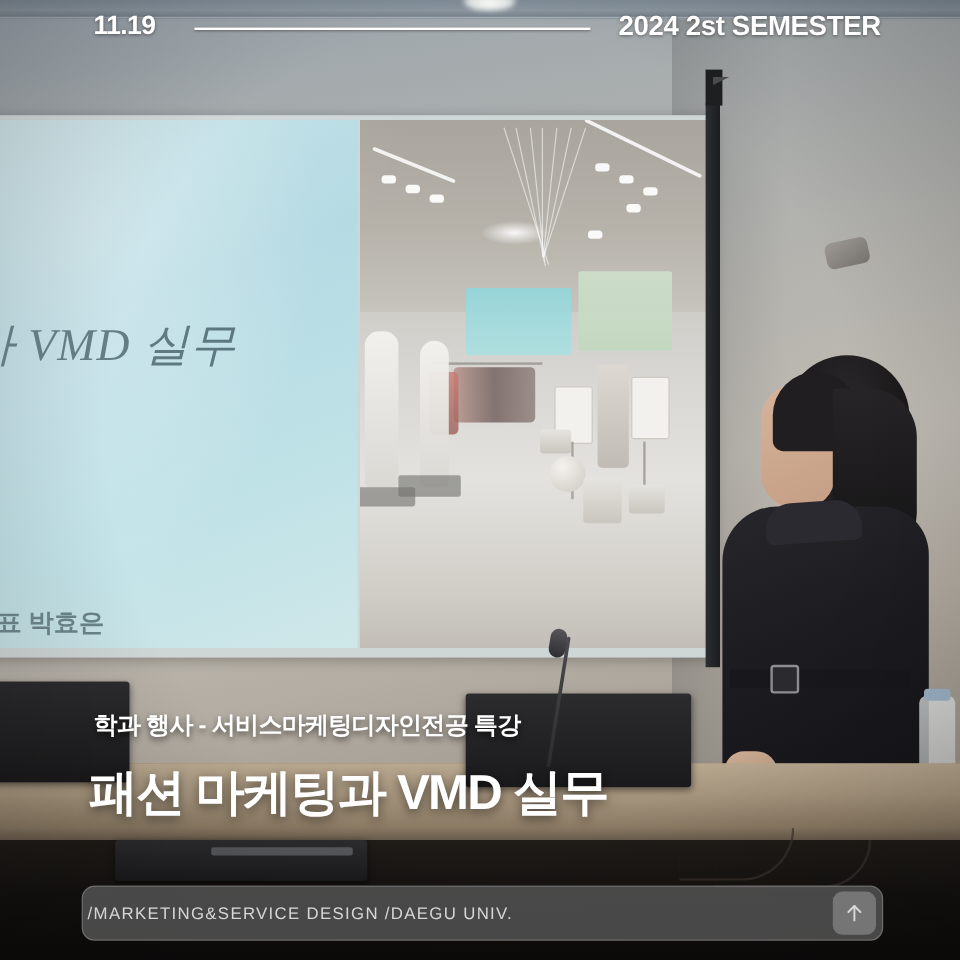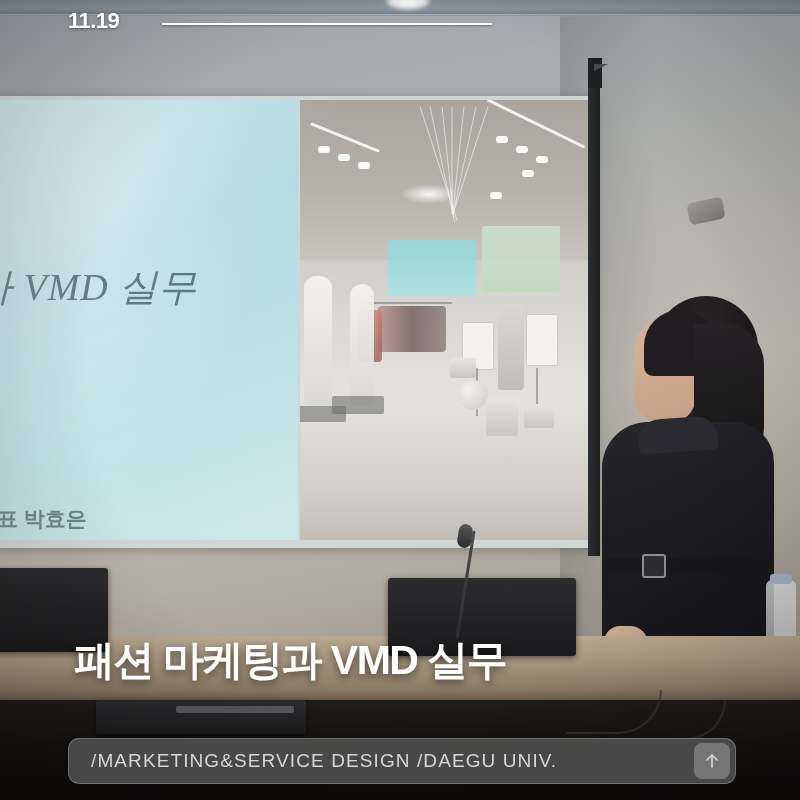--- a/index.html
+++ b/index.html
@@ -113,39 +113,39 @@
            background:linear-gradient(180deg,rgba(226,228,228,.8),rgba(196,198,198,.7));
            border-radius:6px 6px 8px 8px; }
   .bottle-cap { position:absolute; left:770px; top:574px; width:22px; height:10px;
            background:#9fb5c9; border-radius:3px; }
   .cable { position:absolute; border:2px solid rgba(60,52,46,.7); border-top:none; border-left:none;
            border-radius:0 0 70px 0; }
   .wall-spot { position:absolute; left:688px; top:200px; width:36px; height:22px;
            background:linear-gradient(160deg,#9a9590,#6f6b66); border-radius:6px; transform:rotate(-12deg); opacity:.85; }
 
   
-  .ov-date { position:absolute; left:68px; top:8px; font-size:22px; font-weight:700; color:#fff;
+  .ov-date { position:absolute; left:78px; top:8px; font-size:22px; font-weight:700; color:#fff;
            letter-spacing:-.5px; text-shadow:0 1px 3px rgba(0,0,0,.45); }
   .ov-rule { position:absolute; left:162px; top:23px; width:330px; height:2px; background:#fff;
            box-shadow:0 1px 2px rgba(0,0,0,.35); }
   .ov-sem { position:absolute; right:66px; top:8px; font-size:23px; font-weight:700; color:#fff;
            letter-spacing:-.3px; text-shadow:0 1px 3px rgba(0,0,0,.45); }
   .ov-sub-en { position:absolute; left:80px; top:50px; font-size:20px; font-weight:400; color:#eef1f2;
            letter-spacing:-.2px; text-shadow:0 1px 4px rgba(0,0,0,.4); }
 
   .ov-kr-sub { position:absolute; left:78px; top:591px; font-size:20px; font-weight:700; color:#fff;
            letter-spacing:-.6px; text-shadow:0 2px 5px rgba(0,0,0,.6); }
   .ov-kr-title { position:absolute; left:74px; top:633px; font-size:41px; font-weight:700; color:#fff;
            letter-spacing:-1.5px; text-shadow:0 3px 9px rgba(0,0,0,.55); white-space:nowrap; }
 
   
   .bar { position:absolute; left:68px; top:738px; width:668px; height:46px;
            background:rgba(86,86,86,.82); border:1px solid rgba(160,160,160,.45);
            border-radius:11px; display:flex; align-items:center; }
-  .bar-text { flex:1; padding-left:22px; font-size:19px; color:#d6d6d6; letter-spacing:1.1px;
+  .bar-text { flex:1; padding-left:4px; font-size:14px; color:#d6d6d6; letter-spacing:1.1px;
            white-space:nowrap; overflow:hidden; }
   .bar-btn { width:36px; height:36px; margin-right:5px; border-radius:8px;
            background:rgba(132,132,132,.75); display:flex; align-items:center; justify-content:center; }
   .bar-btn svg { display:block; }
 
   .vignette { position:absolute; inset:0; pointer-events:none;
            background:radial-gradient(ellipse at 50% 45%,rgba(0,0,0,0) 55%,rgba(0,0,0,.22) 100%); }
 </style>
 </head>
 <body>
@@ -246,21 +246,23 @@
     <div class="monitor" style="left:96px;top:700px;width:210px;height:34px;"></div>
     <div class="monitor-edge" style="left:176px;top:706px;width:118px;height:7px;"></div>
     <div class="cable" style="left:566px;top:690px;width:96px;height:44px;"></div>
     <div class="cable" style="left:596px;top:700px;width:130px;height:40px;"></div>
 
     <div class="vignette"></div>
   </div>
 
   <div class="ov-date">11.19</div>
   <div class="ov-rule"></div>
-
+  <div class="ov-sem">2024 2st SEMESTER</div>
+
+  <div class="ov-kr-sub">학과 행사 - 서비스마케팅디자인전공 특강</div>
   <div class="ov-kr-title">패션 마케팅과 VMD 실무</div>
 
   <div class="bar">
     <div class="bar-text">/MARKETING&amp;SERVICE  DESIGN  /DAEGU UNIV.</div>
     <div class="bar-btn">
       <span>
         <svg width="20" height="20" viewBox="0 0 20 20" fill="none" stroke="#d8d8d8" stroke-width="1.6" stroke-linecap="round" stroke-linejoin="round" aria-hidden="true">
           <line x1="10" y1="16" x2="10" y2="4"></line>
           <polyline points="5,9 10,4 15,9"></polyline>
         </svg>

